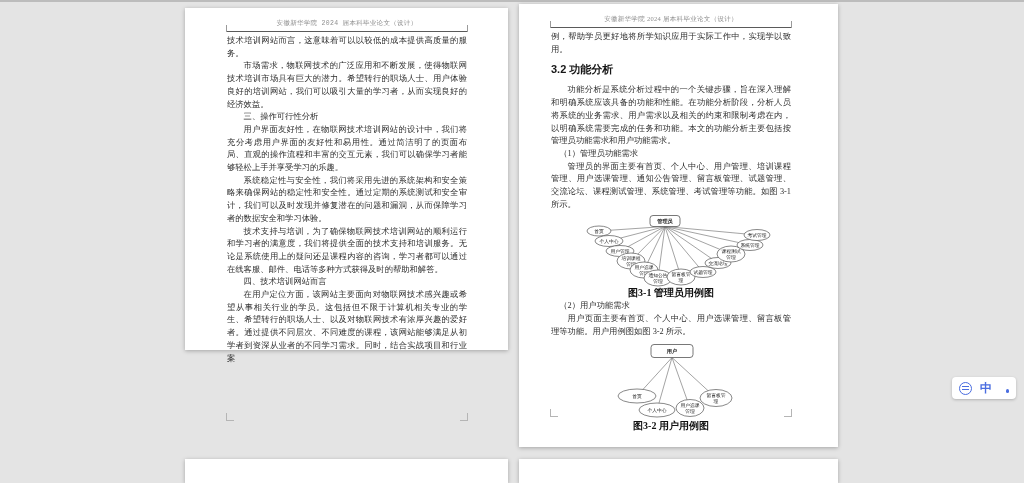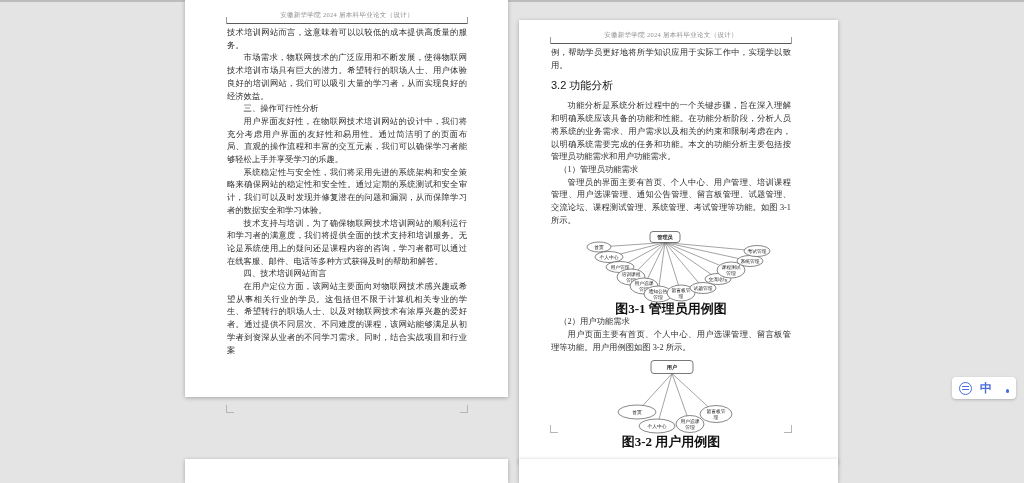--- a/index.html
+++ b/index.html
@@ -4,49 +4,49 @@
 <style>
   :root{ --accent:#4a6de0; }
   html,body{margin:0;padding:0;}
   body{
     width:1024px;height:483px;position:relative;overflow:hidden;
     background:#e4e4e4;
     font-family:"Liberation Serif","DejaVu Serif",serif;
   }
   .topline{position:absolute;left:0;top:0;width:1024px;height:2px;background:#bcbcbc;}
   .page{position:absolute;background:#ffffff;box-shadow:0 1px 4px rgba(0,0,0,.28);}
-  #page1{left:185px;top:0;width:323px;height:397px;}
-  #page2{left:519px;top:20px;width:319px;height:443px;}
+  #page1{left:185px;top:8px;width:323px;height:342px;font-family:Liberation Mono, monospace;}
+  #page2{left:519px;top:4px;width:319px;height:443px;}
   #page3{left:185px;top:459px;width:323px;height:24px;}
   #page4{left:519px;top:459px;width:319px;height:24px;}
   .inner{position:absolute;top:0;width:240px;}
   .inner1{left:42px;}
   .inner2{left:32px;}
   .page-header{
     margin-top:11px;height:12px;border-bottom:1px solid #5a5a5a;
     text-align:center;font-size:6.5px;color:#8f8f8f;position:relative;
     letter-spacing:.3px;
   }
   .page-header::before,.page-header::after{
     content:'';position:absolute;bottom:-1px;width:1px;height:7px;background:#9a9a9a;
   }
   .page-header::before{left:-1px;} .page-header::after{right:-1px;}
   .body{margin-top:3px;font-size:8.3px;line-height:12.7px;color:#2e2e2e;text-align:justify;}
   .para{margin:0;text-indent:2em;}
   .para.no-indent{text-indent:0;}
   .para.sub{text-indent:1em;}
   .section-heading{
     font-family:"Liberation Sans","DejaVu Sans",sans-serif;
-    font-weight:normal;font-size:11px;color:#161616;margin:6px 0 8px 0;line-height:14px;
+    font-weight:bold;font-size:11px;color:#161616;margin:6px 0 8px 0;line-height:14px;
   }
   .diagram{display:block;}
   .d1{margin:3px 0 0 27px;}
   .d2{margin:2px 0 0 34px;}
   .fig-caption{
-    text-align:center;font-weight:bold;font-size:13px;color:#111;
+    text-align:center;font-weight:bold;font-size:10px;color:#111;
     line-height:10px;margin:0 0 2px 0;
   }
   .mark{position:absolute;width:7px;height:7px;}
   .mark.bl{border-left:1px solid #b5b5b5;border-bottom:1px solid #b5b5b5;top:405px;}
   .mark.br{border-right:1px solid #b5b5b5;border-bottom:1px solid #b5b5b5;top:405px;}
   #page1 .mark.bl{left:41px;} #page1 .mark.br{left:275px;}
   #page2 .mark.bl{left:31px;} #page2 .mark.br{left:265px;}
   .float-widget{
     position:absolute;left:952px;top:377px;width:64px;height:22px;background:#fff;
     border-radius:4px;box-shadow:0 1px 3px rgba(0,0,0,.22);

